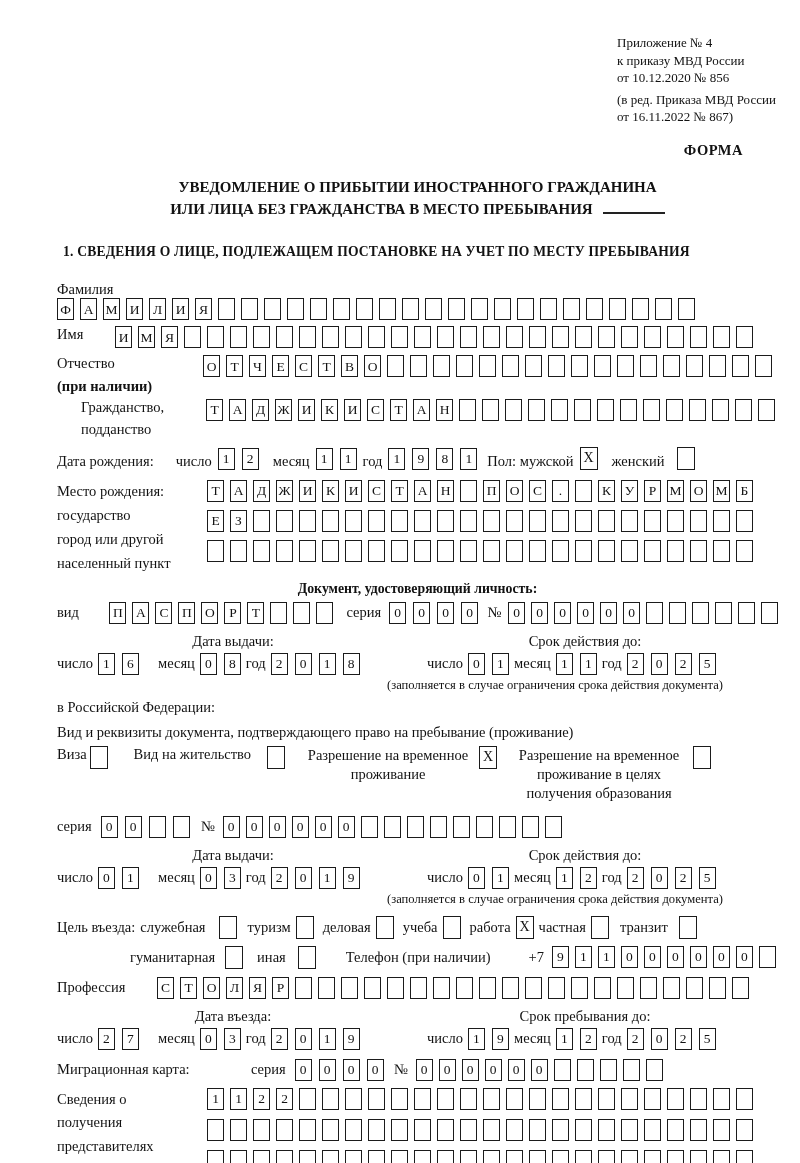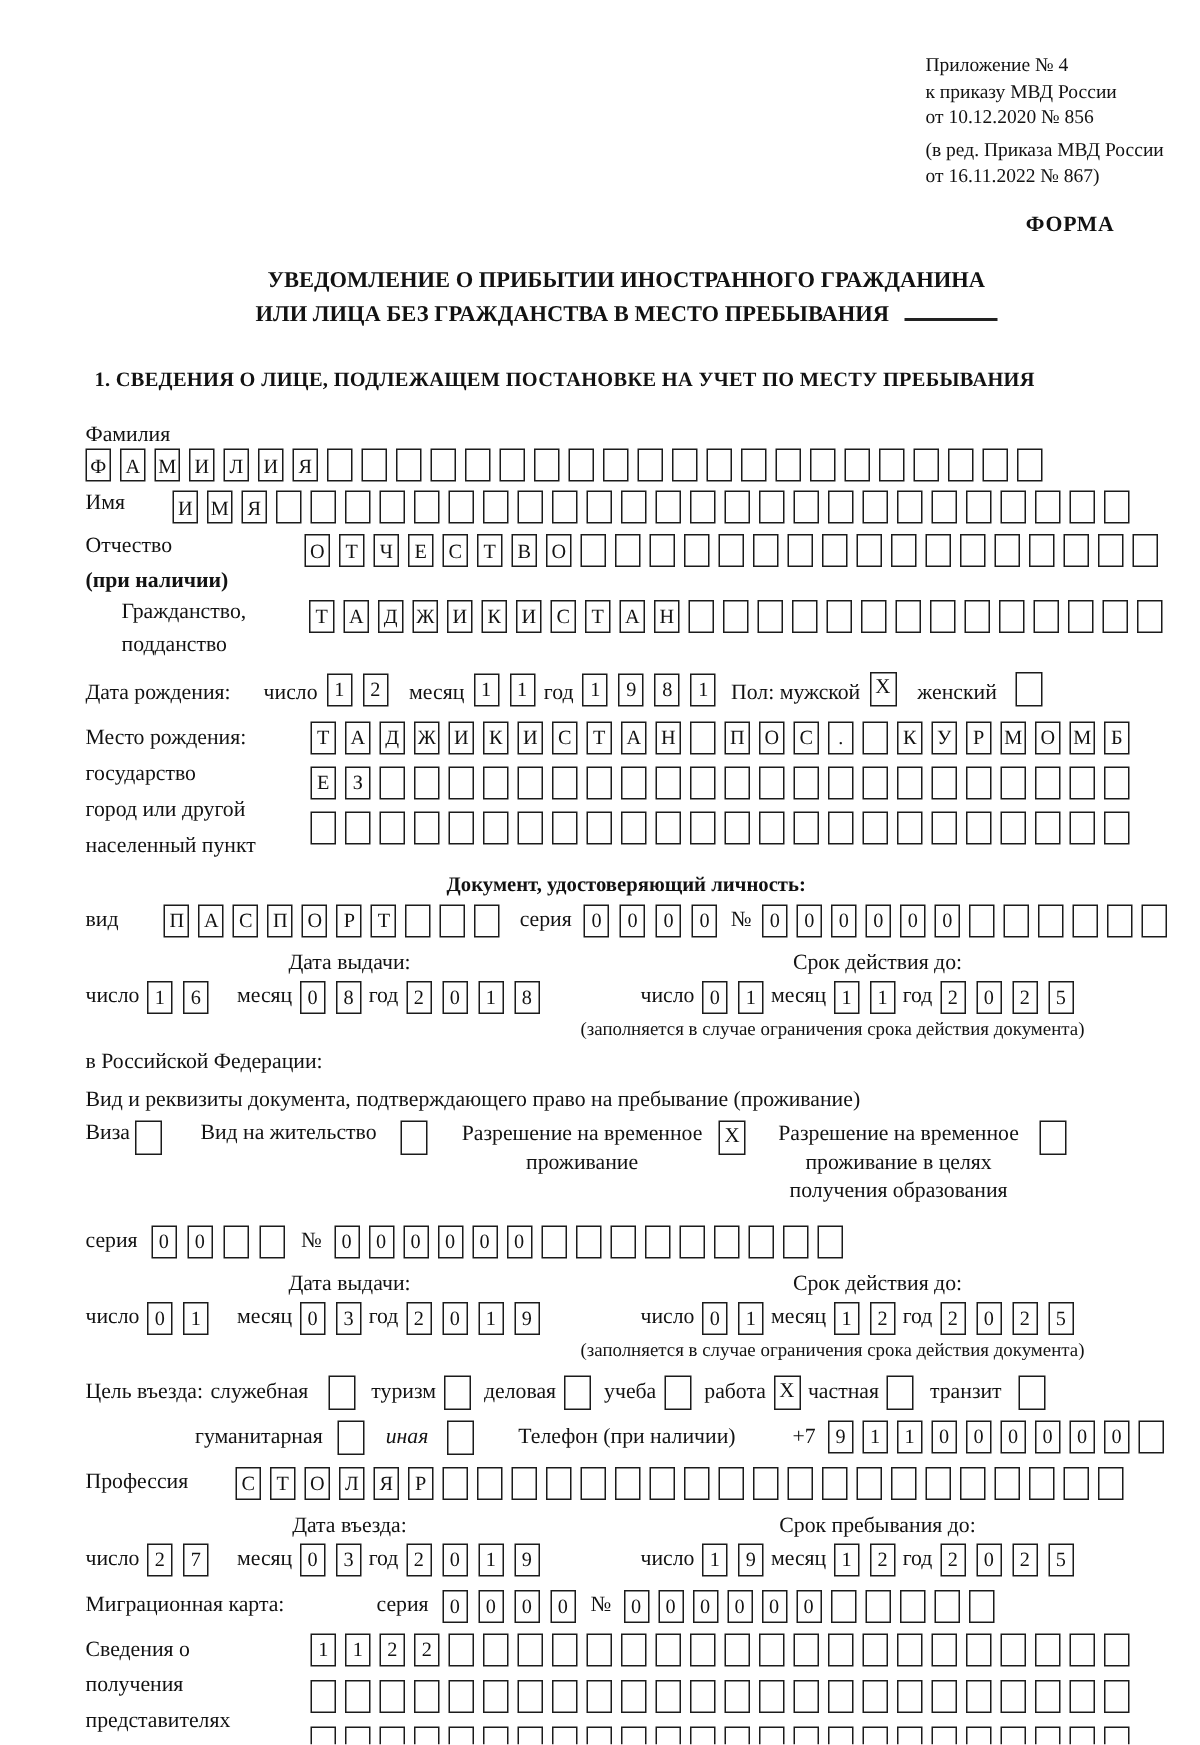--- a/index.html
+++ b/index.html
@@ -512,21 +512,21 @@
     <span class="cbox">X</span>
     <span class="lbl">частная</span>
     <span class="cbox"></span>
     <span class="lbl" style="margin-left:6px;">транзит</span>
     <span class="cbox" style="margin-left:6px;"></span>
   </div>
 
   <div class="row" style="margin-top:7px;align-items:center;text-align:center;">
     <span class="lbl" style="margin-left:73px;">гуманитарная</span>
     <span class="cbox" style="margin-left:10px;"></span>
-    <span class="lbl" style="margin-left:14px;font-style:italic;">иная</span>
+    <span class="lbl" style="margin-left:14px;">иная</span>
     <span class="cbox" style="margin-left:12px;"></span>
     <span class="lbl" style="margin-left:30px;">Телефон (при наличии)</span>
     <span class="lbl" style="margin-left:38px;">+7</span>
     <span class="boxes" style="margin-left:8px;">
         <span class="box">9</span>
         <span class="box">1</span>
         <span class="box">1</span>
         <span class="box">0</span>
         <span class="box">0</span>
         <span class="box">0</span>

